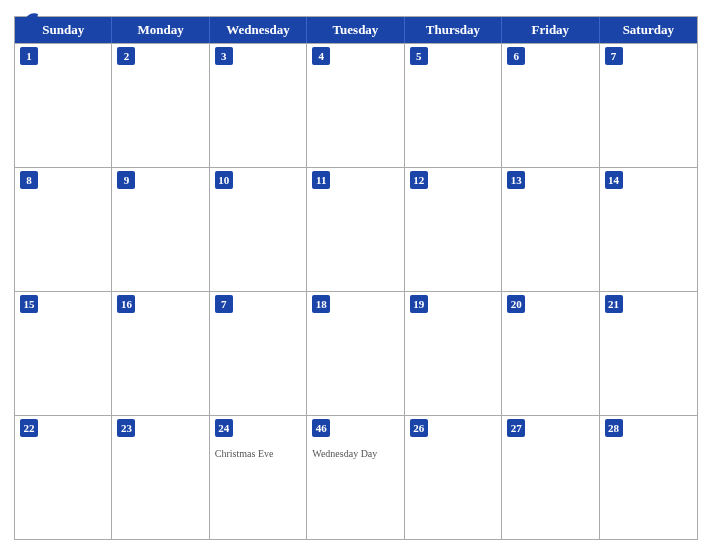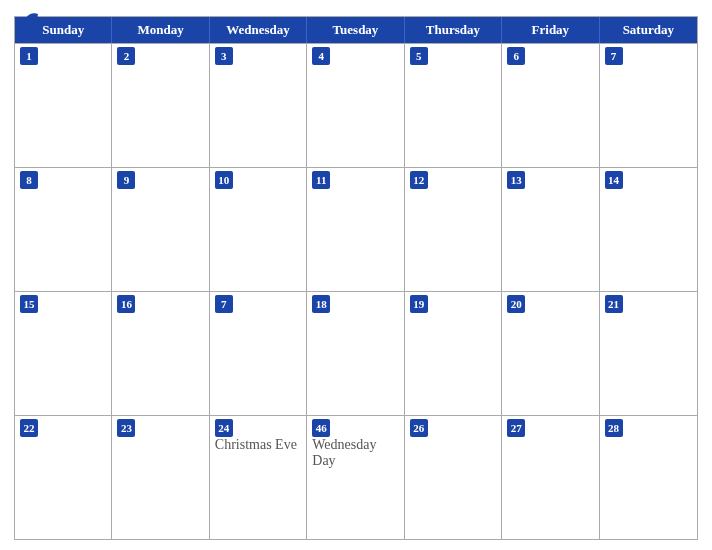--- a/index.html
+++ b/index.html
@@ -111,23 +111,23 @@
       color: #fff;
       background-color: #1a44a8;
       width: 18px;
       height: 18px;
       display: flex;
       align-items: center;
       justify-content: center;
       border-radius: 2px;
     }
     .cell-event {
-      font-size: 14px;
+      font-size: 10px;
       color: #555;
-      margin-top: 0;
+      margin-top: 11px;
     }
     .empty-cell {
       background: #fff;
     }
   </style>
 </head>
 <body>
 
 <div class="page">
   <div class="header">

